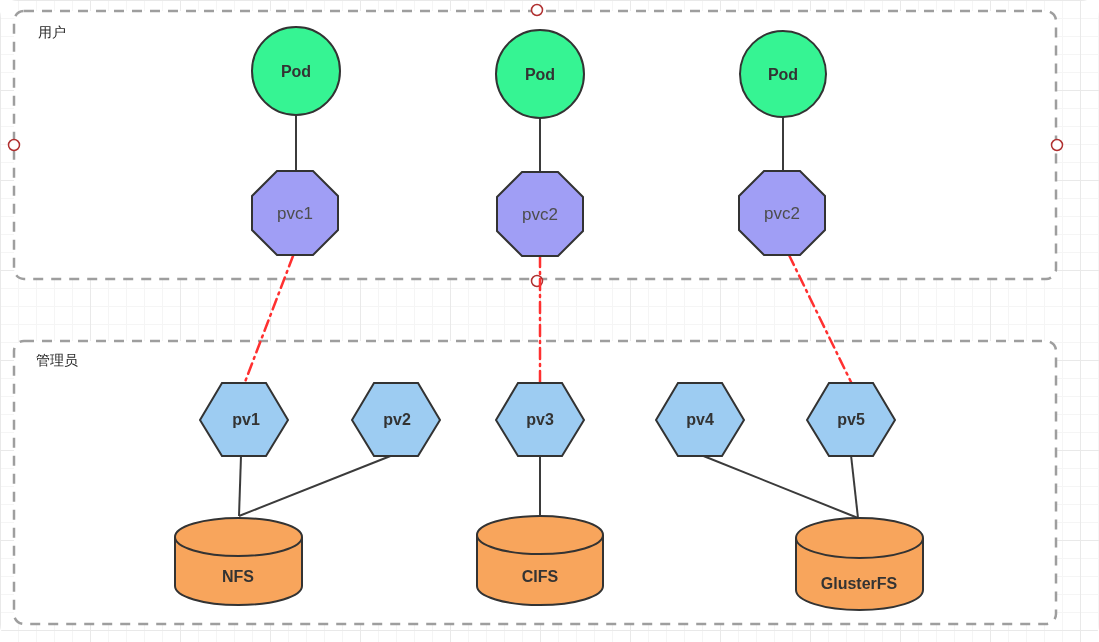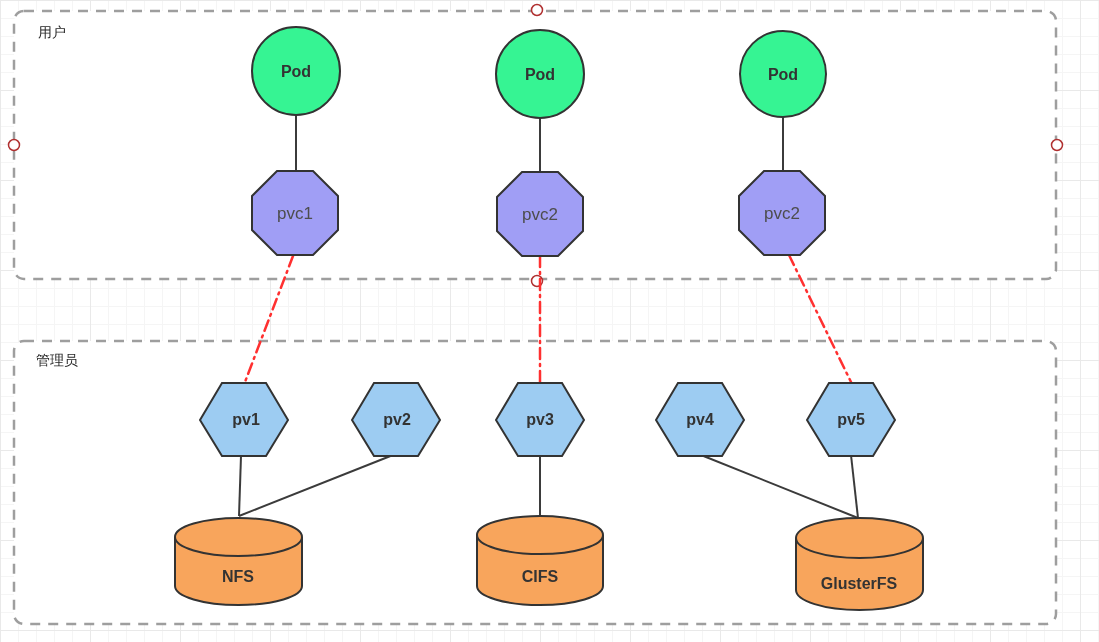--- a/index.html
+++ b/index.html
@@ -10,20 +10,21 @@
     height: 642px;
     overflow: hidden;
     font-family: "Liberation Sans", "DejaVu Sans", sans-serif;
     background-color: #ffffff;
     background-image:
       linear-gradient(to right, #e9e9e9 1px, transparent 1px),
       linear-gradient(to bottom, #e9e9e9 1px, transparent 1px),
       linear-gradient(to right, #f5f5f5 1px, transparent 1px),
       linear-gradient(to bottom, #f5f5f5 1px, transparent 1px);
     background-size: 90px 90px, 90px 90px, 18px 18px, 18px 18px;
+    border-radius: 18px;
   }
   svg.layer { position: absolute; left: 0; top: 0; }
   .group-rect { fill: #ffffff; stroke-width: 2.5; stroke-dasharray: 10 8; }
   .group-label { font-size: 14px; fill: #262626; }
   .edge-solid { fill: none; stroke-width: 2; }
   .edge-claim { fill: none; stroke-width: 2.5; stroke-dasharray: 11 5 2 5; stroke-linecap: round; }
   .shape { stroke: #333333; stroke-width: 2; }
   .marker-dot { fill: #ffffff; stroke-width: 1.5; }
   text { fill: #333333; }
   .node-label { font-size: 16px; font-weight: bold; text-anchor: middle; }

